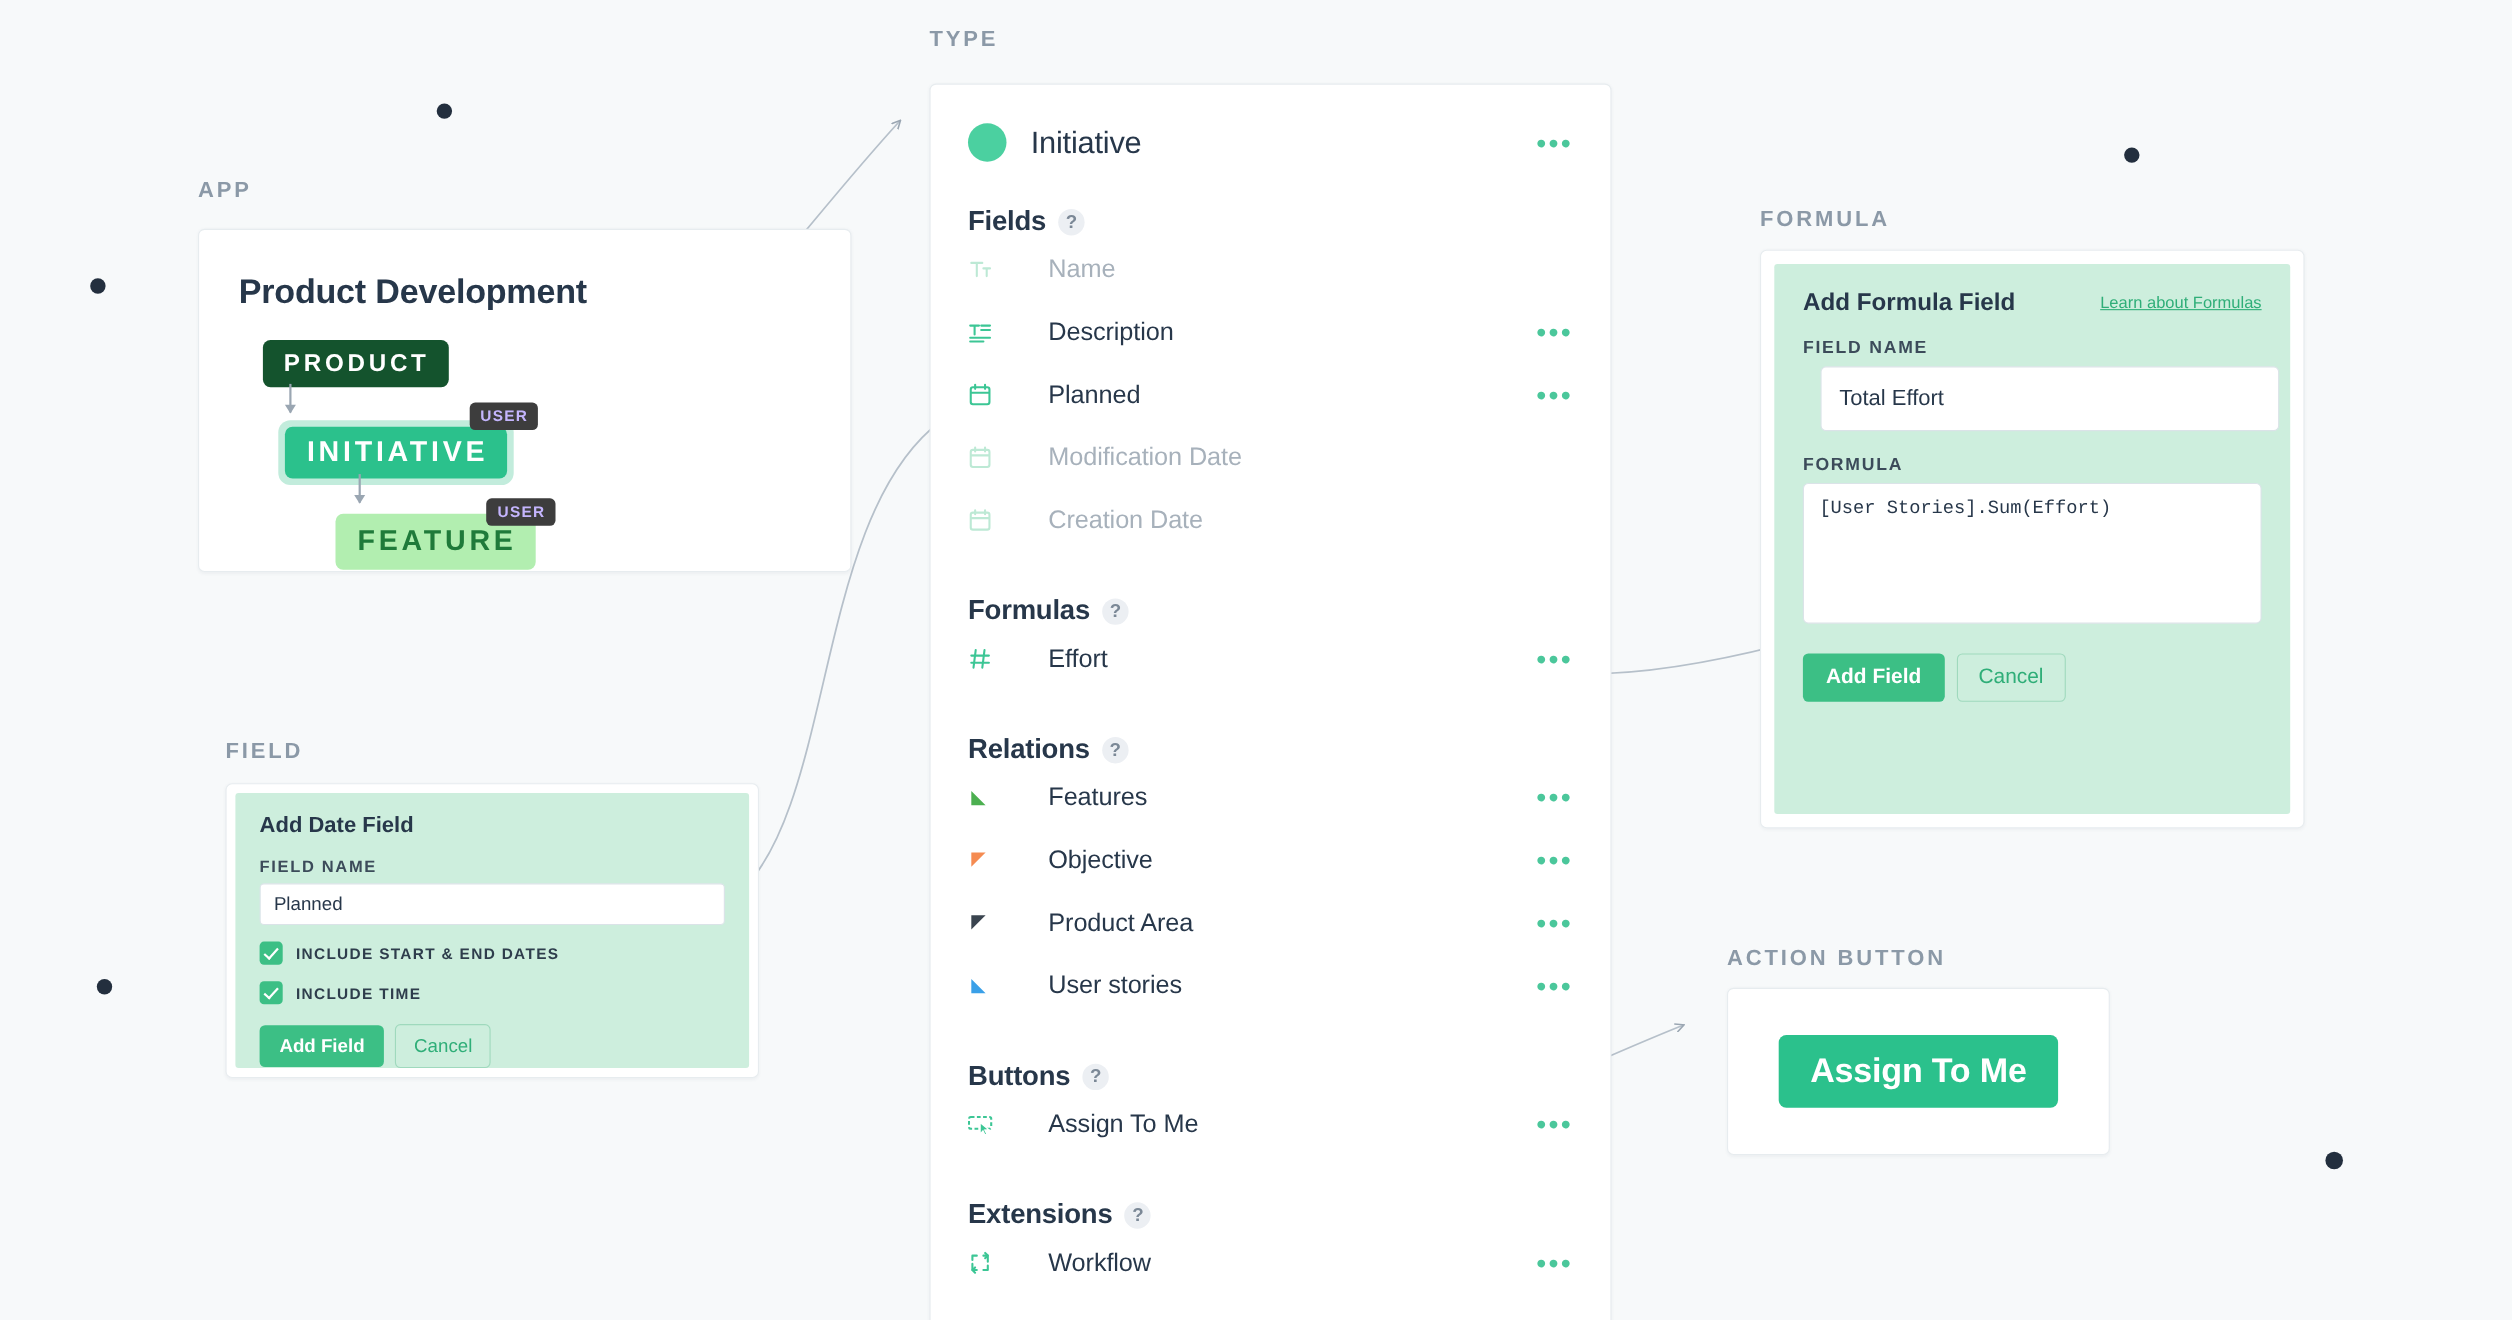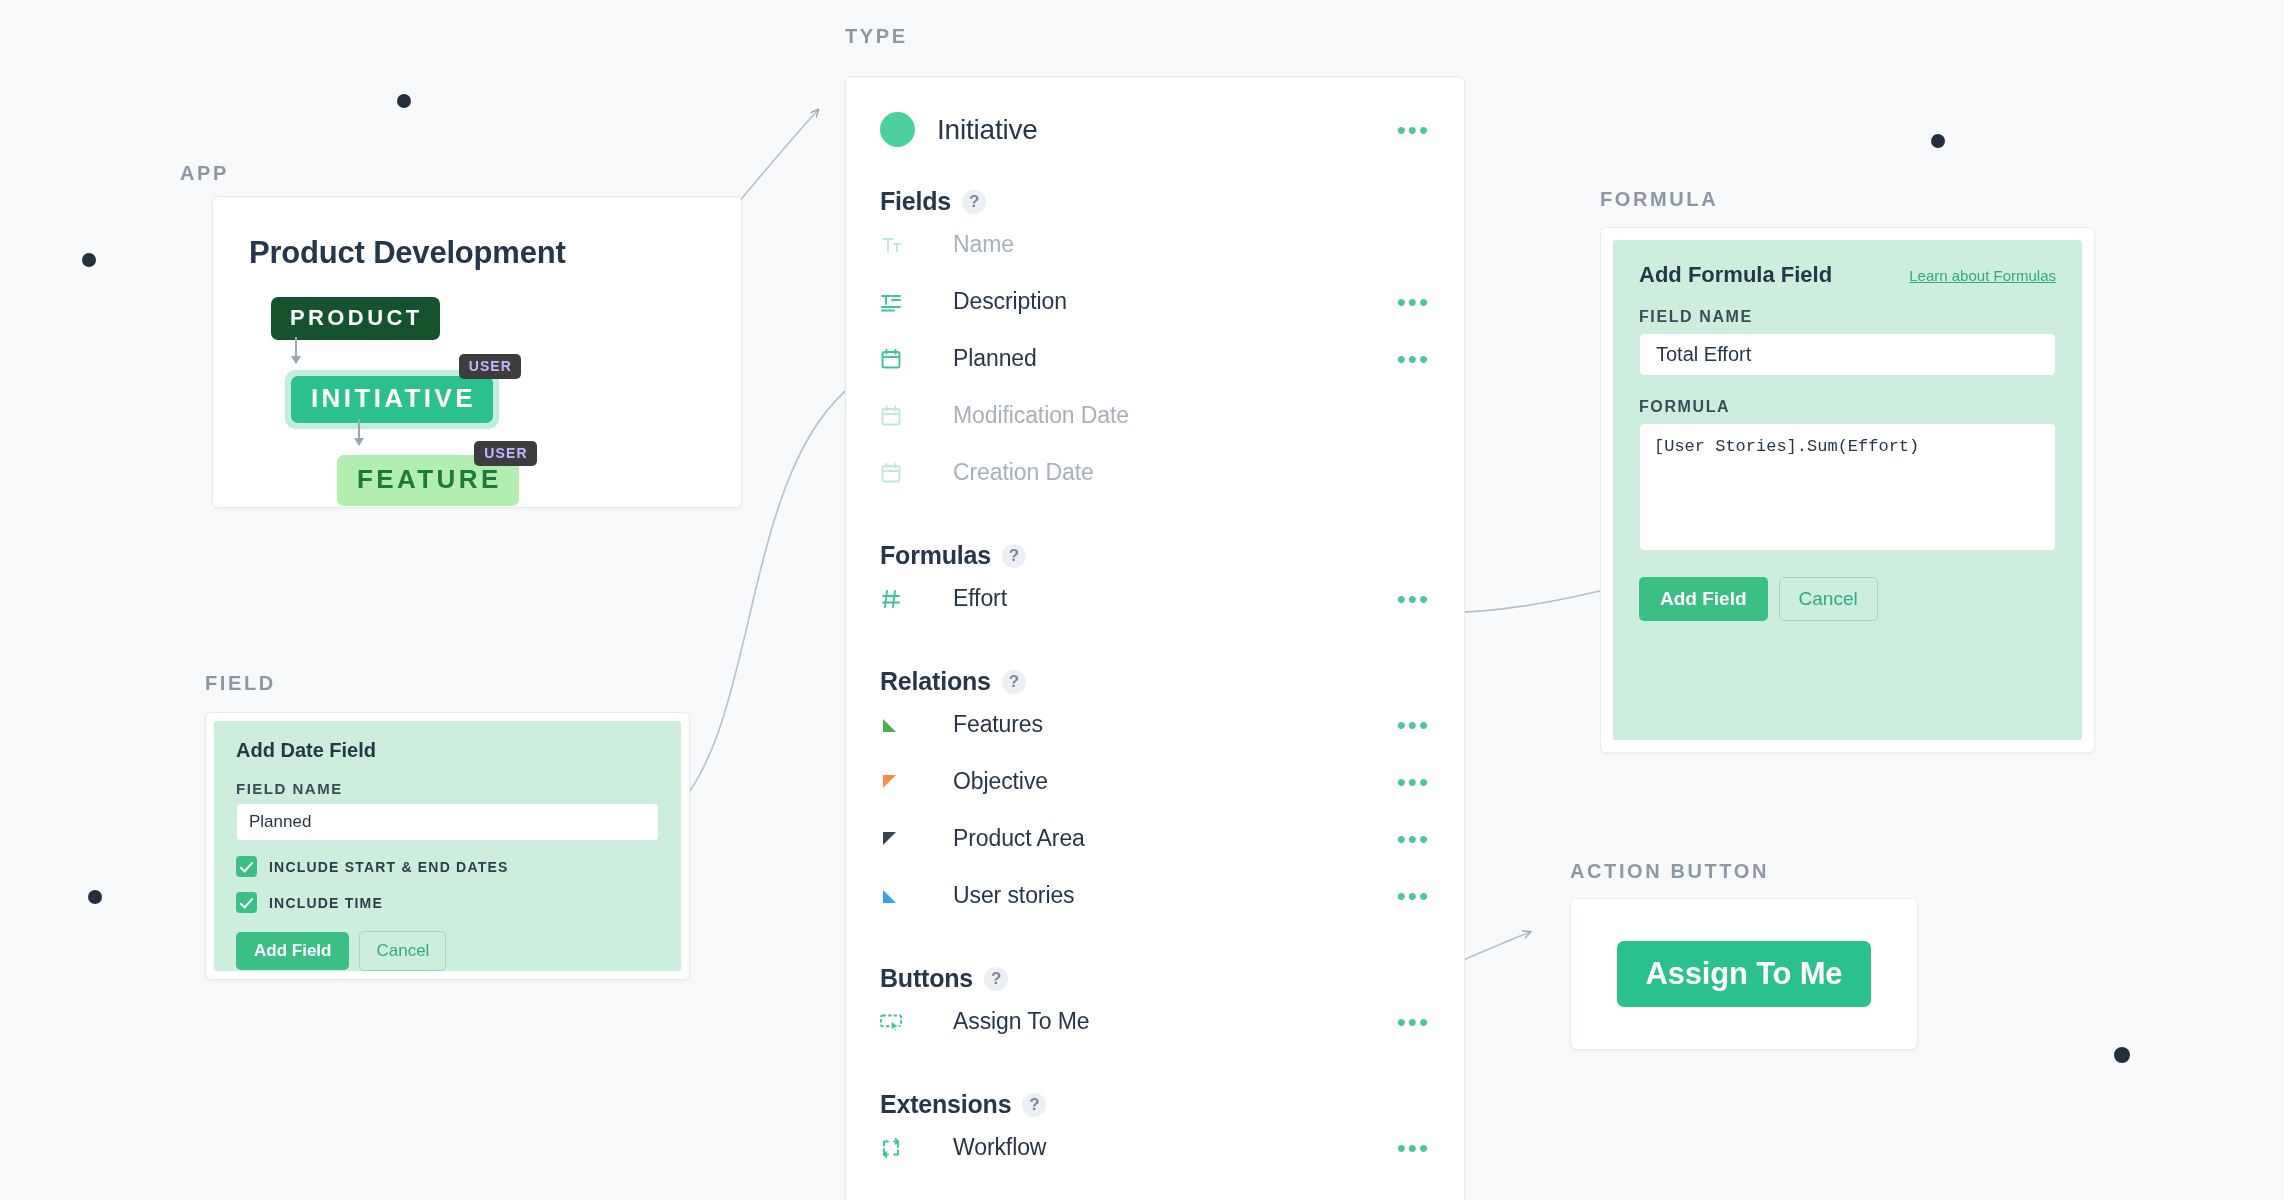--- a/index.html
+++ b/index.html
@@ -29,21 +29,21 @@
   
   .card {
     position: absolute;
     background: #ffffff;
     border: 1px solid #e7ecef;
     border-radius: 6px;
     box-shadow: 0 1px 3px rgba(40,60,80,.05);
   }
 
   
-  #app-card { left: 180px; top: 196px; width: 530px; height: 312px; margin-left: 32px; }
+  #app-card { left: 180px; top: 208px; width: 594px; height: 312px; }
   .app-title {
     font-size: 31px; font-weight: 700; color: #27374a;
     padding: 38px 0 0 36px; letter-spacing: -.2px;
   }
   .hier { position: relative; margin-top: 26px; padding-left: 36px; }
   .badge {
     display: inline-block; position: relative;
     font-weight: 700; letter-spacing: 3.4px;
     border-radius: 7px; white-space: nowrap;
   }
@@ -173,24 +173,24 @@
   .formula-head .panel-title { font-size: 22px; }
   .learn-link {
     margin-left: auto; font-size: 15px; color: #2fae78;
     text-decoration: underline; cursor: pointer;
   }
   .f-label {
     font-size: 16px; font-weight: 700; letter-spacing: 1.6px;
     color: #3c4b5a; text-transform: uppercase;
   }
   .f-input {
-    width: 100%; height: 43px; background: #fff;
+    width: 100%; height: 59px; background: #fff;
     border: 1px solid #dbe3e8; border-radius: 5px;
     margin-top: 7px; padding: 0 16px;
-    font-size: 20px; color: #27374a; font-family: inherit; outline: none;
+    font-size: 20px; color: #27374a; font-family: inherit; outline: none; margin-left: 16px;
   }
   .f-input::placeholder { color: #b0bcc6; }
   .two-col { display: flex; gap: 14px; margin-top: 22px; }
   .sel-wrap { position: relative; flex: 1 1 auto; }
   .chev {
     position: absolute; right: 16px; top: 50%; width: 12px; height: 12px;
     border: solid #9aa6b2; border-width: 0 2px 2px 0;
     transform: translateY(-70%) rotate(45deg); pointer-events: none;
   }
   .unit-wrap { flex: 0 0 112px; }

